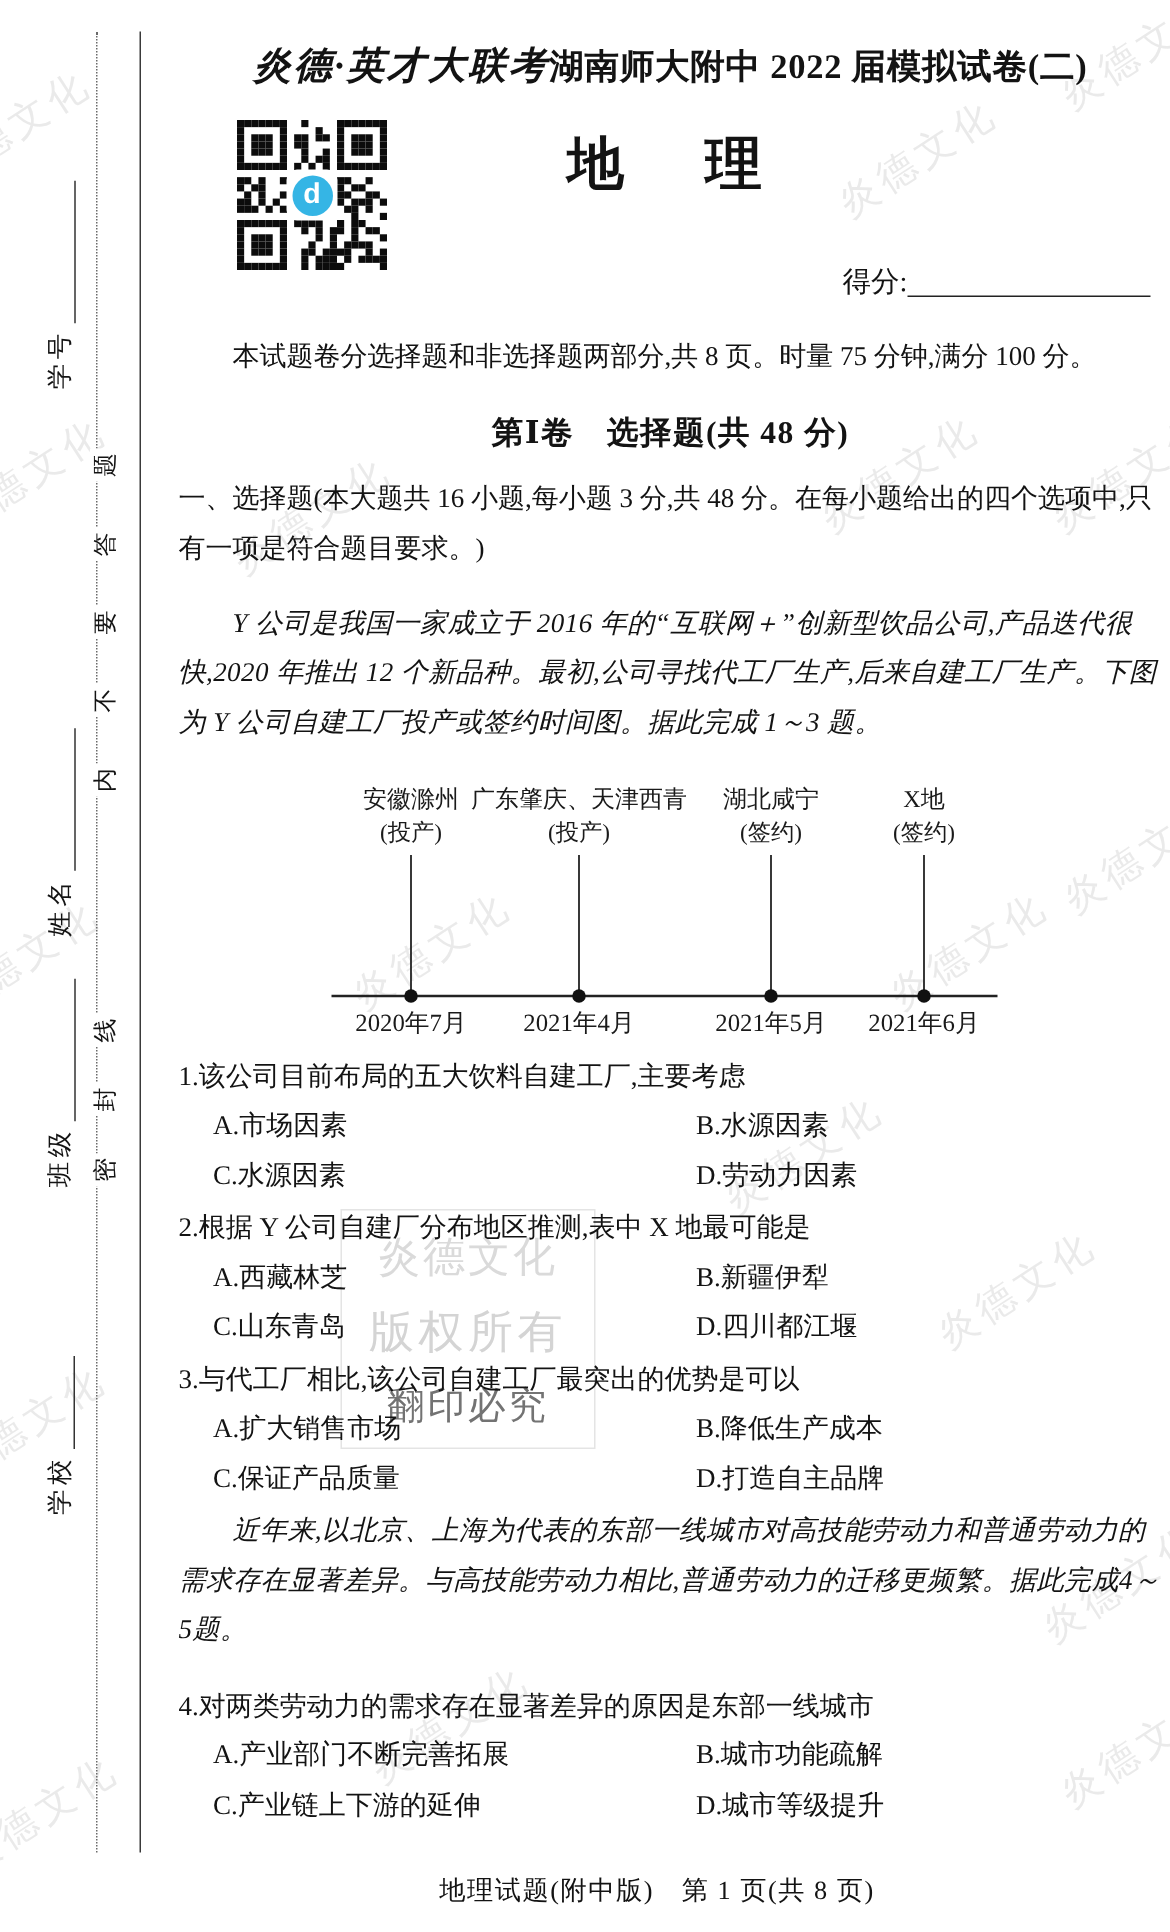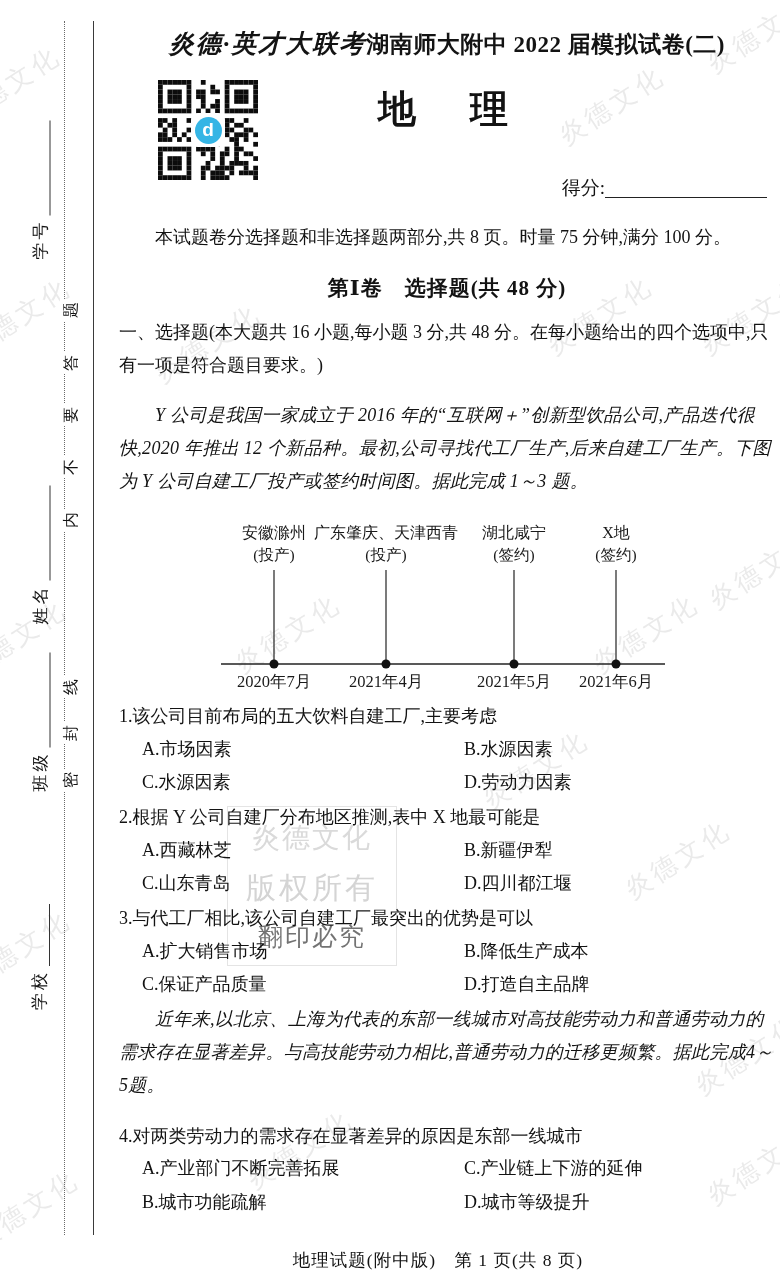--- a/index.html
+++ b/index.html
@@ -407,22 +407,22 @@
         </div>
       </div>
 
     <p class="passage">近年来,以北京、上海为代表的东部一线城市对高技能劳动力和普通劳动力的需求存在显著差异。与高技能劳动力相比,普通劳动力的迁移更频繁。据此完成4～5题。</p>
 
     <div id="q-group-2">
         <div class="question">
           <div class="stem"><span>4.</span><span>对两类劳动力的需求存在显著差异的原因是东部一线城市</span></div>
           <div class="opts">
             <div class="opt"><span>A.</span><span>产业部门不断完善拓展</span></div>
+            <div class="opt"><span>B.</span><span>城市功能疏解</span></div>
             <div class="opt"><span>C.</span><span>产业链上下游的延伸</span></div>
-            <div class="opt"><span>B.</span><span>城市功能疏解</span></div>
             <div class="opt"><span>D.</span><span>城市等级提升</span></div>
           </div>
         </div>
       </div>
   </div>
 
   <div class="footer">地理试题(附中版)　第 1 页(共 8 页)</div>
 </div>
 
 </body></html>

